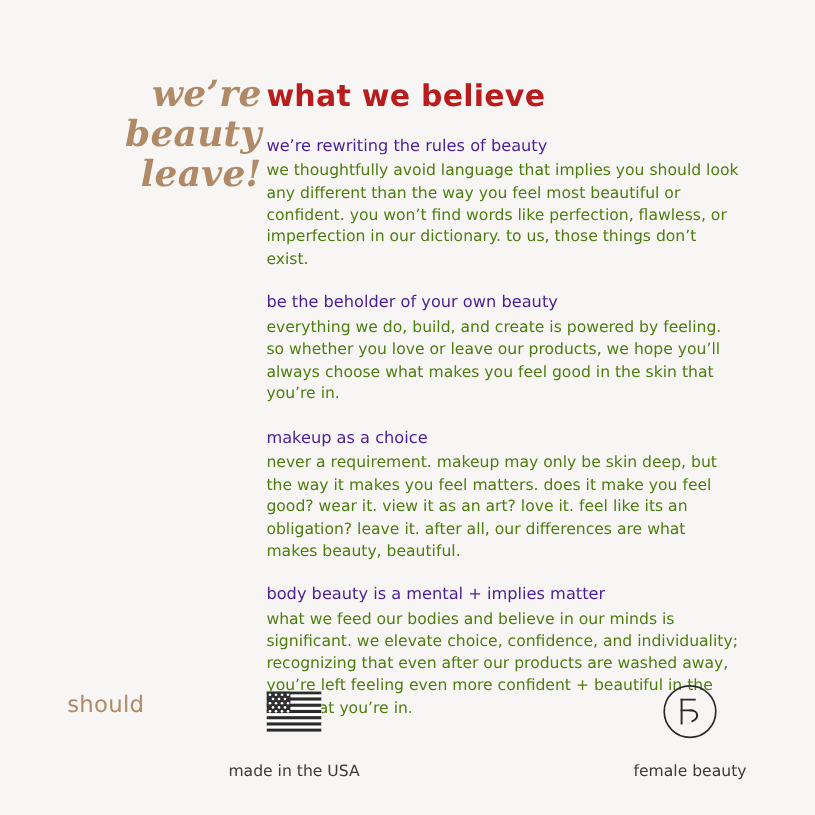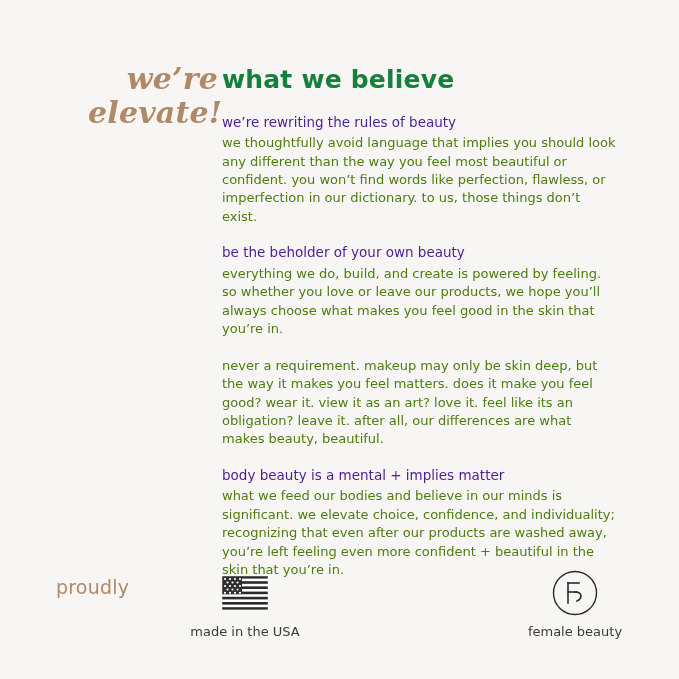--- a/index.html
+++ b/index.html
@@ -45,21 +45,21 @@
   
   .content {
     position: absolute;
     left: 222px;
     top: 66px;
     width: 400px;
   }
   .main-title {
     font-family: "DejaVu Sans", sans-serif;
     font-size: 25px;
-    color: #15803d;
+    color: #b91c1c;
     letter-spacing: 0.2px;
     margin: 0 0 20px 0;
     line-height: 1.1;
   }
   .section {
     margin-bottom: 18px;
   }
   .section:last-child {
     margin-bottom: 0;
   }
@@ -104,61 +104,64 @@
     flex-direction: column;
     align-items: center;
   }
   .badge-art {
     height: 62px;
     display: flex;
     align-items: center;
     justify-content: center;
   }
   .badge-label {
+    margin-top: 12px;
     font-family: "DejaVu Sans", sans-serif;
     font-size: 13px;
     color: #3a3a3a;
     text-align: center;
     white-space: nowrap;
   }
 </style>
 </head>
 <body>
 
 <div class="page">
 
   <div class="headline">
     <span class="l">we’re</span>
-    <span class="l">elevate!</span>
+    <span class="l">beauty</span>
+    <span class="l">leave!</span>
   </div>
 
   <div class="content">
     <h1 class="main-title">what we believe</h1>
 
     <div class="section">
       <div class="sec-title">we’re rewriting the rules of beauty</div>
       <p class="sec-body">we thoughtfully avoid language that implies you should look any different than the way you feel most beautiful or confident. you won’t find words like perfection, flawless, or imperfection in our dictionary. to us, those things don’t exist.</p>
     </div>
 
     <div class="section">
       <div class="sec-title">be the beholder of your own beauty</div>
       <p class="sec-body">everything we do, build, and create is powered by feeling. so whether you love or leave our products, we hope you’ll always choose what makes you feel good in the skin that you’re in.</p>
     </div>
 
     <div class="section">
+      <div class="sec-title">makeup as a choice</div>
       <p class="sec-body">never a requirement. makeup may only be skin deep, but the way it makes you feel matters. does it make you feel good? wear it. view it as an art? love it. feel like its an obligation? leave it. after all, our differences are what makes beauty, beautiful.</p>
     </div>
 
     <div class="section">
       <div class="sec-title">body beauty is a mental + implies matter</div>
       <p class="sec-body">what we feed our bodies and believe in our minds is significant. we elevate choice, confidence, and individuality; recognizing that even after our products are washed away, you’re left feeling even more confident + beautiful in the skin that you’re in.</p>
     </div>
   </div>
 
-  <div class="proudly">proudly</div>
+  <div class="proudly">should</div>
 
   <div class="badges">
 
     <div class="badge">
       <div class="badge-art">
         <svg width="46" height="34" viewBox="0 0 46 34" aria-hidden="true">
           <rect x="0" y="0" width="46" height="34" fill="#ffffff"></rect>
           <g fill="#2b2b2b">
             <rect x="0" y="0" width="46" height="2.6"></rect>
             <rect x="0" y="5.2" width="46" height="2.6"></rect>

